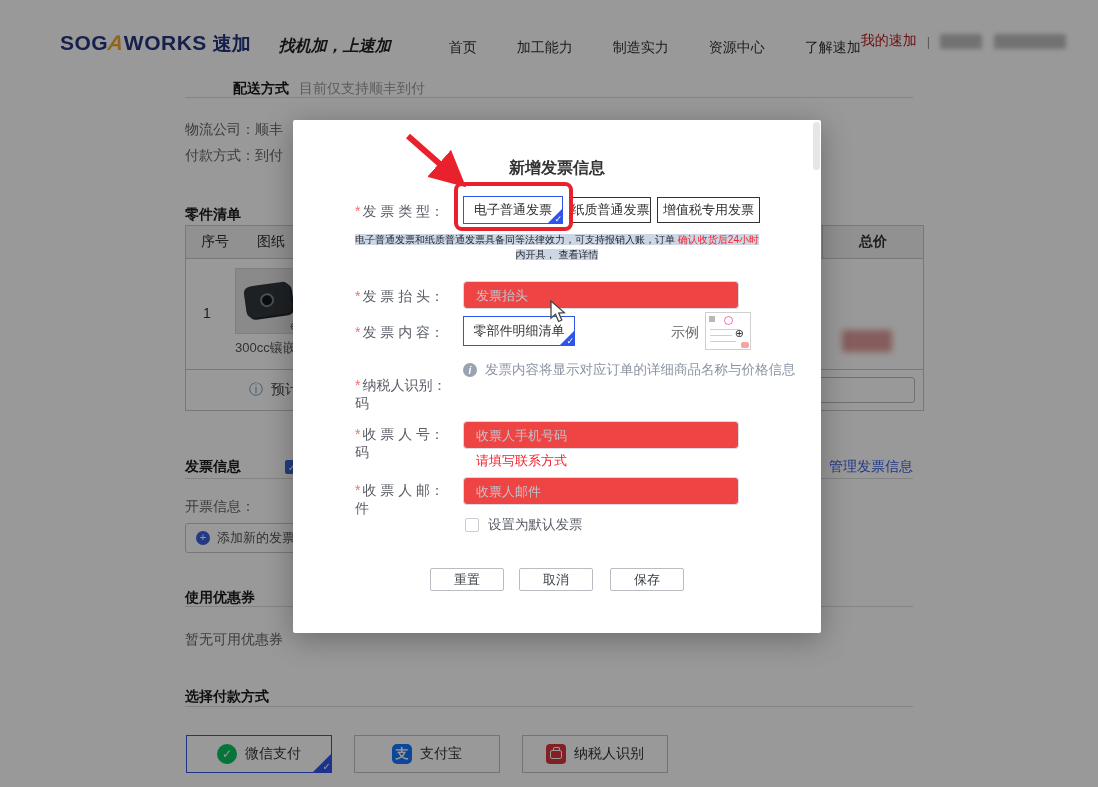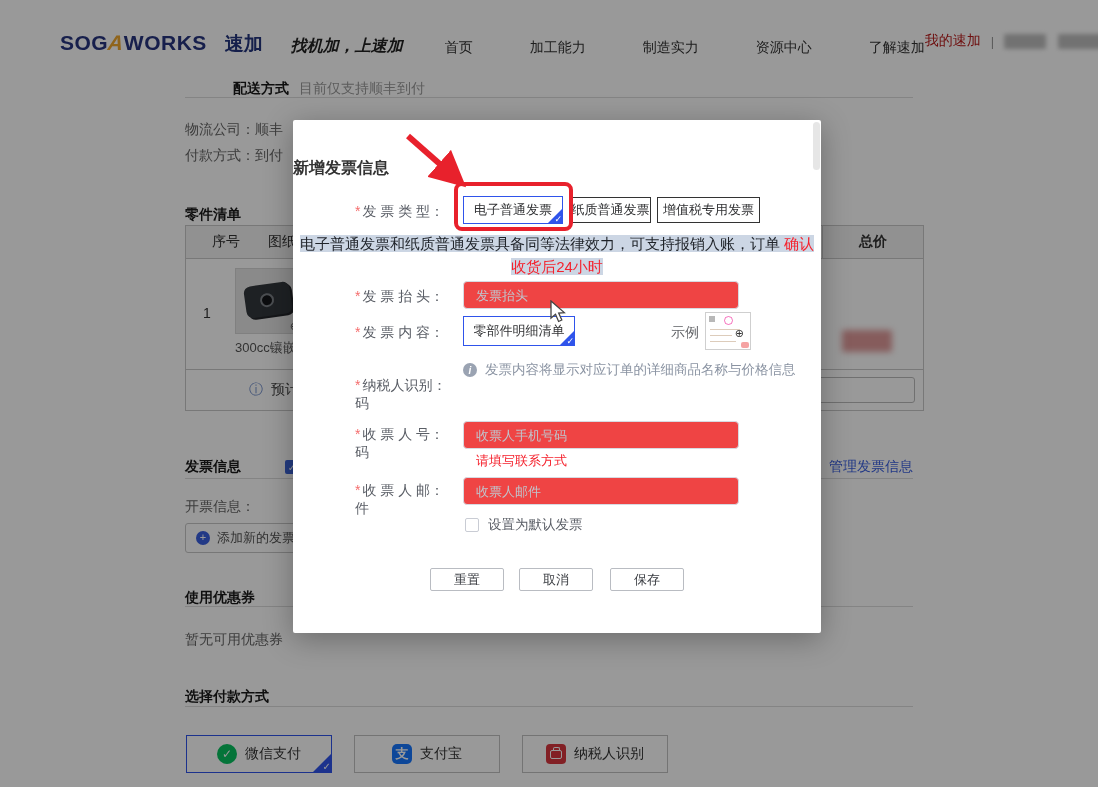--- a/index.html
+++ b/index.html
@@ -5,44 +5,44 @@
   *{margin:0;padding:0;box-sizing:border-box;}
   html,body{background:#fff;}
   body{font-family:"Liberation Sans","DejaVu Sans",sans-serif;}
   #app{position:relative;width:1098px;height:787px;overflow:hidden;background:#fff;}
 
   
   .navbar{position:absolute;top:0;left:0;width:871px;height:57px;background:#fff;display:flex;align-items:flex-end;padding:0 26px 0 60px;}
   .logo{display:flex;align-items:baseline;white-space:nowrap;}
   .logo .en{font-size:21px;font-weight:bold;color:#27357f;letter-spacing:.5px;}
   .logo .gold{color:#f0a830;font-style:italic;transform:skewX(-6deg);display:inline-block;}
-  .logo .cn{font-size:19px;font-weight:bold;color:#23357d;margin-left:18px;}
+  .logo .cn{font-size:19px;font-weight:bold;color:#23357d;margin-left:6px;}
   .logo-sep{width:1px;height:22px;background:#bbb;margin:0 14px;}
   .tagline{font-family:"DejaVu Serif","Liberation Serif",serif;font-style:italic;font-weight:bold;font-size:16px;color:#222;white-space:nowrap;}
-  .nav-links{display:flex;gap:57px;margin-left:42px;font-size:14px;color:#333;white-space:nowrap;}
+  .nav-links{display:flex;gap:40px;margin-left:58px;font-size:14px;color:#333;white-space:nowrap;}
   .nav-links span{cursor:pointer;}
   .nav-right{margin-left:auto;display:flex;align-items:center;gap:10px;white-space:nowrap;}
   .nav-right .my{font-size:14px;color:#b91c1c;}
   .nav-right .pipe{color:#999;font-size:13px;}
   .mask-name{height:15px;border-radius:2px;background:#bfbfbf;filter:blur(2px);}
   .mask-name.m1{width:42px;}
   .mask-name.m2{width:72px;margin-left:2px;}
   .cta-btn{margin-left:22px;background:#2f4bb5;color:#fff;border:none;border-radius:4px;font-size:14px;font-weight:bold;padding:7px 14px;cursor:pointer;}
 
   
   .content{position:absolute;left:185px;top:57px;width:728px;}
   .sec-head{position:absolute;left:0;font-size:14px;font-weight:bold;color:#1a1a1a;}
   .sec-head .hint{font-weight:normal;color:#999;margin-left:10px;}
   .divider{position:absolute;left:0;width:728px;height:1px;background:#ddd;}
   .kv{position:absolute;left:0;font-size:14px;color:#666;}
 
   
   .parts-table{position:absolute;left:0;top:168px;width:739px;height:186px;border:1px solid #c9c9c9;background:#fff;}
   .pt-header{position:relative;height:33px;background:#f2f2f2;border-bottom:1px solid #c9c9c9;display:flex;align-items:center;font-size:14px;color:#333;}
-  .pt-header .c-seq{margin-left:26px;}
+  .pt-header .c-seq{margin-left:15px;}
   .pt-header .c-draw{margin-left:28px;}
   .pt-total-col{position:absolute;right:0;top:-1px;height:34px;width:101px;border-left:1px solid #c9c9c9;display:flex;align-items:center;justify-content:center;font-weight:bold;}
   .pt-row{position:relative;height:111px;border-bottom:1px solid #c9c9c9;}
   .pt-seq{position:absolute;left:17px;top:46px;font-size:14px;color:#333;}
   .thumb{position:absolute;left:49px;top:9px;width:66px;height:66px;background:#e6e6e6;border:1px solid #d6d6d6;}
   .plate{position:absolute;left:9px;top:15px;width:46px;height:32px;background:#33373c;border-radius:7px;transform:rotate(-8deg);box-shadow:2px 2px 0 #23262a;}
   .plate .hole{position:absolute;left:15px;top:9px;width:14px;height:14px;border-radius:50%;background:#15171a;border:2px solid #7d8288;}
   .thumb .zoom-g{position:absolute;right:1px;bottom:0;font-size:11px;color:#555;}
   .thumb-caption{position:absolute;left:38px;top:80px;width:90px;text-align:center;font-size:13px;color:#555;}
   .mask-price{position:absolute;right:31px;top:71px;width:50px;height:22px;background:#e09a9a;border-radius:2px;filter:blur(3px);}
@@ -72,30 +72,30 @@
   .pay-ic.corp{border-radius:4px;background:#d9363e;}
   .briefcase{width:12px;height:9px;border:1.5px solid #fff;border-radius:2px;position:relative;}
   .briefcase::before{content:"";position:absolute;top:-4px;left:2px;width:5px;height:3px;border:1.5px solid #fff;border-bottom:none;border-radius:2px 2px 0 0;}
   .corner-badge{position:absolute;right:-1px;bottom:-1px;width:20px;height:20px;background:#2f54eb;clip-path:polygon(100% 0,100% 100%,0 100%);display:flex;align-items:flex-end;justify-content:flex-end;}
   .corner-badge span{color:#fff;font-size:10px;line-height:12px;padding-right:1px;}
 
   
   .overlay{position:absolute;inset:0;background:rgba(0,0,0,0.4);z-index:10;}
   .modal{position:absolute;left:293px;top:120px;width:528px;height:513px;background:#fff;border-radius:2px;box-shadow:0 6px 30px rgba(0,0,0,.3);z-index:20;}
   .m-scroll{position:absolute;right:1px;top:2px;width:7px;height:48px;background:#e6e6e6;border-radius:4px;}
-  .m-title{position:absolute;top:38px;left:0;width:528px;font-size:16px;font-weight:bold;color:#333;}
+  .m-title{position:absolute;top:38px;left:0;width:528px;text-align:center;font-size:16px;font-weight:bold;color:#333;}
   .m-label{position:absolute;left:62px;width:102px;font-size:14px;color:#5a5e66;line-height:18px;}
   .m-label .req{color:#f56c6c;margin-right:2px;}
   .type-btn{position:absolute;background:#fff;font-size:13px;color:#303133;display:flex;align-items:center;justify-content:center;cursor:pointer;}
   .type-btn.b1{left:170px;top:76px;width:100px;height:28px;border:1px solid #2f54eb;}
   .type-btn.b2{left:277px;top:77px;width:81px;height:26px;border:1px solid #333;}
   .type-btn.b3{left:364px;top:77px;width:103px;height:26px;border:1px solid #333;}
   .type-btn .corner-badge{width:16px;height:16px;}
   .type-btn .corner-badge span{font-size:9px;line-height:10px;}
-  .notice{position:absolute;top:112px;left:0;width:528px;text-align:center;font-size:15px;line-height:23px;color:#1f2329;}
+  .notice{position:absolute;top:112px;left:0;width:528px;text-align:center;font-size:10px;line-height:15px;color:#1f2329;}
   .notice .hl{background:#ccd6e4;}
   .notice .red{color:#f5222d;}
   .m-input{position:absolute;left:170px;width:276px;height:28px;border:1px solid #d7dae2;border-radius:4px;padding:0 12px;font-size:13px;color:#333;outline:none;background:#ef4444;font-family:inherit;}
   .m-input::placeholder{color:#c0c4cc;}
   .sel-btn{position:absolute;left:170px;top:196px;width:112px;height:30px;background:#fff;border:1px solid #2f54eb;font-size:13px;color:#303133;display:flex;align-items:center;justify-content:center;cursor:pointer;}
   .sample-lbl{position:absolute;left:378px;top:204px;font-size:14px;color:#606266;}
   .sample-thumb{position:absolute;left:412px;top:192px;width:46px;height:38px;background:#fff;border:1px solid #cfcfcf;}
   .sample-thumb .ln{position:absolute;left:4px;height:1px;background:#dcb;width:30px;}
   .sample-thumb .stamp{position:absolute;left:18px;top:3px;width:9px;height:9px;border:1px solid #e08;border-radius:50%;opacity:.55;}
   .sample-thumb .blk{position:absolute;left:3px;top:3px;width:6px;height:6px;background:#888;opacity:.6;}

